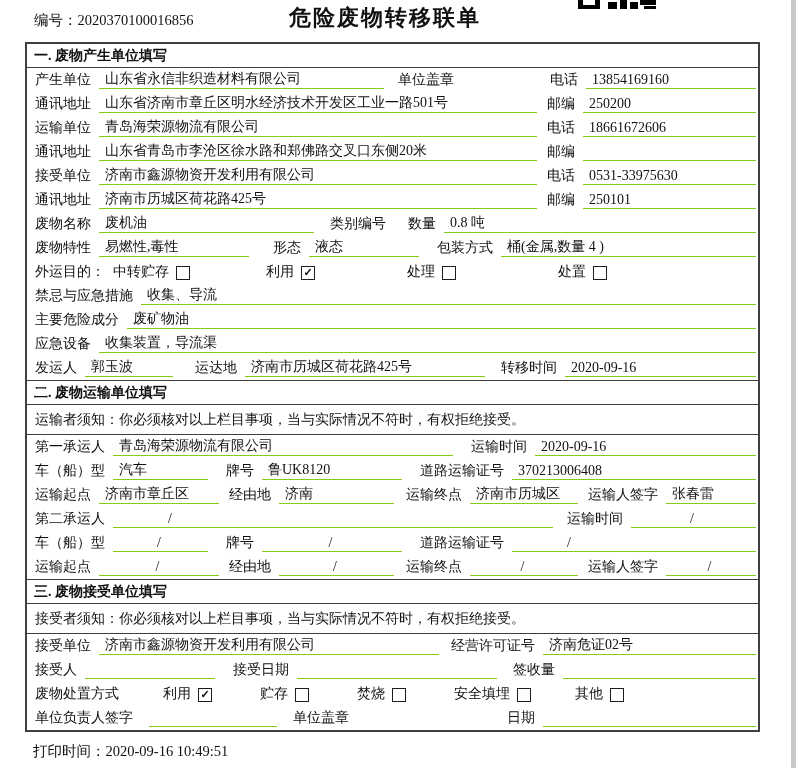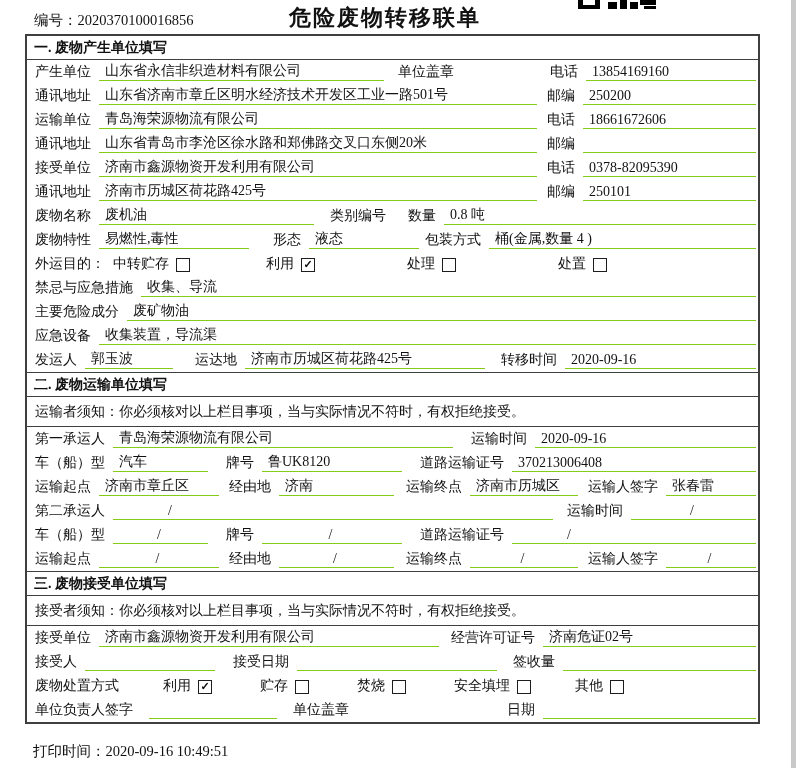--- a/index.html
+++ b/index.html
@@ -7,21 +7,21 @@
     width:796px;height:768px;position:relative;background:#ffffff;
     font-family:"Liberation Serif","DejaVu Serif",serif;
     color:#111;font-size:14px;overflow:hidden;
   }
   .edge-strip{position:absolute;right:0;top:0;width:5px;height:768px;background:#c9c9c9;}
   .qr{position:absolute;left:578px;top:0;width:78px;height:9px;}
   .serial{position:absolute;left:34px;top:11px;font-size:14.5px;white-space:nowrap;}
   .title{position:absolute;left:0;top:3px;width:770px;text-align:center;
          font-size:22px;font-weight:bold;letter-spacing:2px;}
   .form{
-    position:absolute;left:25px;top:34px;width:735px;box-sizing:border-box;
+    position:absolute;left:25px;top:42px;width:735px;box-sizing:border-box;
     border:2px solid #3f3f3f;background:#fff;
   }
   .section{box-sizing:border-box;}
   .section + .section{border-top:1.5px solid #3f3f3f;}
   .sec-head{
     height:23px;display:flex;align-items:center;font-weight:bold;
     padding:0 7px;border-bottom:1.5px solid #3f3f3f;font-size:14px;
   }
   .notice{
     height:29px;display:flex;align-items:center;padding:0 8px;
@@ -97,21 +97,21 @@
       <span class="lbl">通讯地址</span>
       <span class="u" style="width:438px">山东省青岛市李沧区徐水路和郑佛路交叉口东侧20米</span>
       <span class="lbl" style="margin-left:10px">邮编</span>
       <span class="u fill"></span>
     </div>
 
     <div class="row">
       <span class="lbl">接受单位</span>
       <span class="u" style="width:438px">济南市鑫源物资开发利用有限公司</span>
       <span class="lbl" style="margin-left:10px">电话</span>
-      <span class="u fill">0378-82095390</span>
+      <span class="u fill">0531-33975630</span>
     </div>
 
     <div class="row">
       <span class="lbl">通讯地址</span>
       <span class="u" style="width:438px">济南市历城区荷花路425号</span>
       <span class="lbl" style="margin-left:10px">邮编</span>
       <span class="u fill">250101</span>
     </div>
 
     <div class="row">
@@ -120,21 +120,21 @@
       <span class="lbl" style="margin-left:16px">类别编号</span>
       <span class="lbl" style="margin-left:14px">数量</span>
       <span class="u fill">0.8 吨</span>
     </div>
 
     <div class="row">
       <span class="lbl">废物特性</span>
       <span class="u" style="width:150px">易燃性,毒性</span>
       <span class="lbl" style="margin-left:24px">形态</span>
       <span class="u" style="width:110px">液态</span>
-      <span class="lbl" style="margin-left:6px">包装方式</span>
+      <span class="lbl" style="margin-left:18px">包装方式</span>
       <span class="u fill">桶(金属,数量 4 )</span>
     </div>
 
     <div class="row">
       <span class="lbl">外运目的：</span>
       <span class="opt" style="margin-left:0">
         <span>中转贮存</span>
         <span class="cb"><span></span></span>
       </span>
       <span class="opt" style="margin-left:76px">

